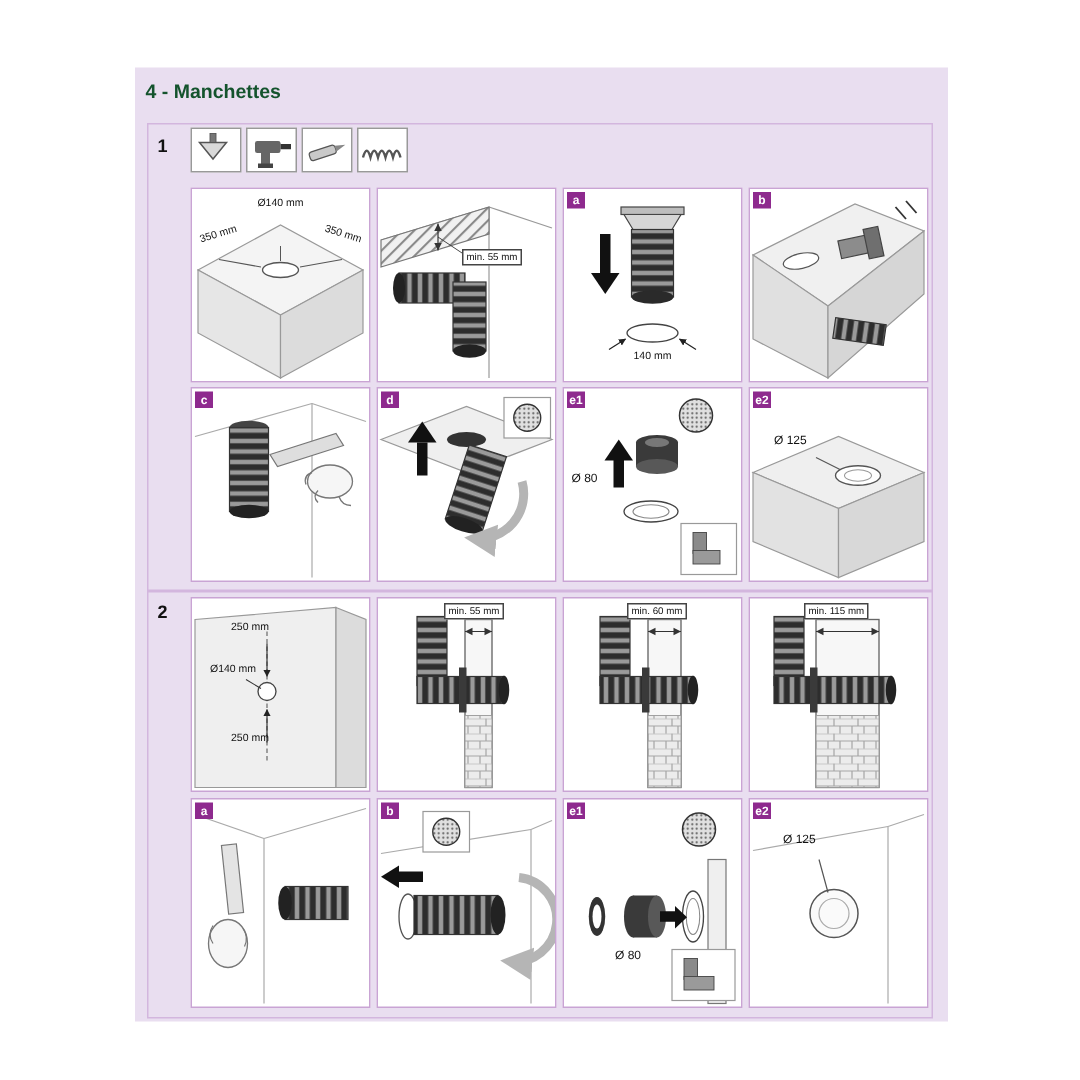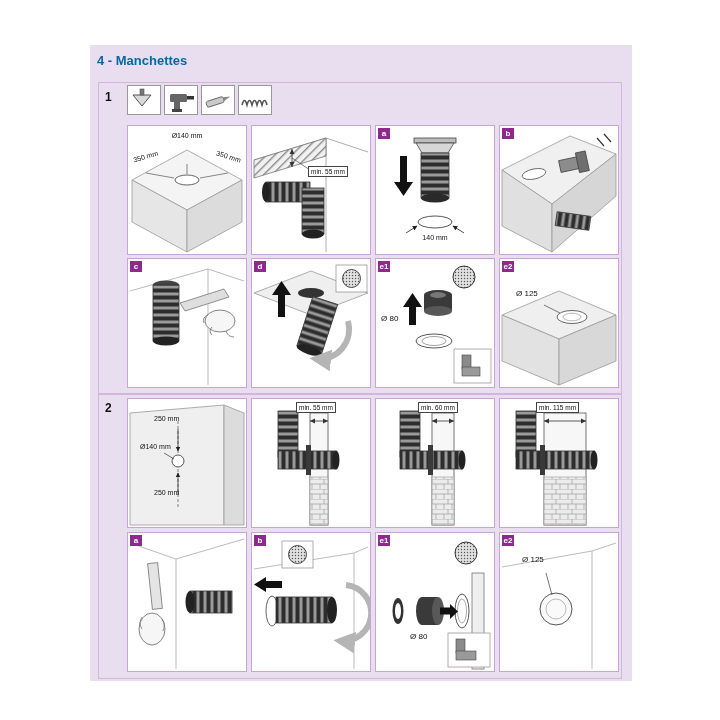--- a/index.html
+++ b/index.html
@@ -1,19 +1,19 @@
 <!DOCTYPE html>
 <html><head>
 <meta charset="utf-8">
 <style>
   *{margin:0;padding:0;box-sizing:border-box}
   html,body{width:720px;height:720px;background:#fff;font-family:"Liberation Sans",sans-serif}
   .page{position:relative;width:720px;height:720px;background:#fff;overflow:hidden}
   .content{position:absolute;left:90px;top:45px;width:542px;height:636px;background:#e9def0}
-  .title{position:absolute;left:7px;top:8px;font-size:13px;font-weight:bold;color:#0369a1}
+  .title{position:absolute;left:7px;top:8px;font-size:13px;font-weight:bold;color:#14532d}
   .section{position:absolute;border:1px solid #d3b6de}
   #sec1{left:8px;top:37px;width:524px;height:313px}
   #sec2{left:8px;top:348px;width:524px;height:286px}
   .secnum{position:absolute;left:6px;top:7px;font-size:12px;font-weight:bold;color:#111}
   .tools{position:absolute;left:28px;top:2px;display:flex;gap:3px}
   .tool{width:34px;height:30px;background:#fff;border:1px solid #999}
   .tool svg{width:100%;height:100%}
   .prow{position:absolute;display:flex;gap:4px}
   #s1r1{left:28px;top:42px} #s1r2{left:28px;top:175px}
   #s2r1{left:28px;top:4px}  #s2r2{left:28px;top:138px}

